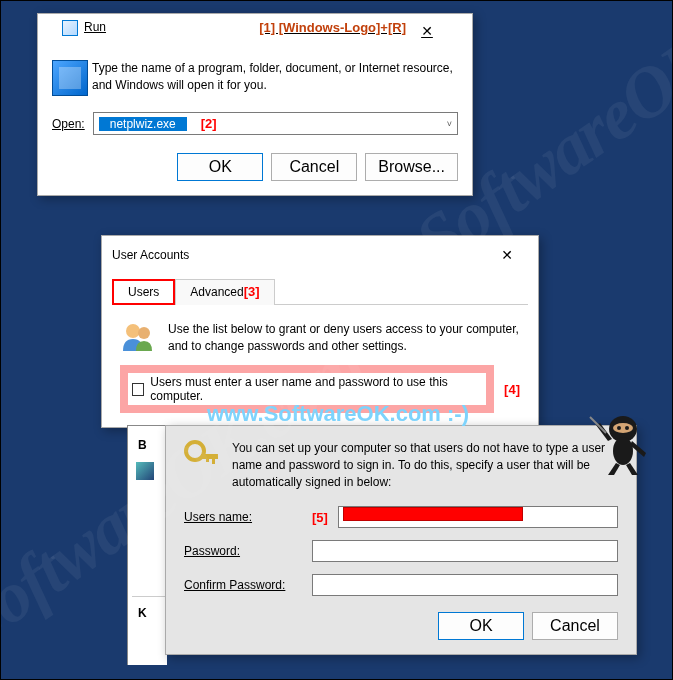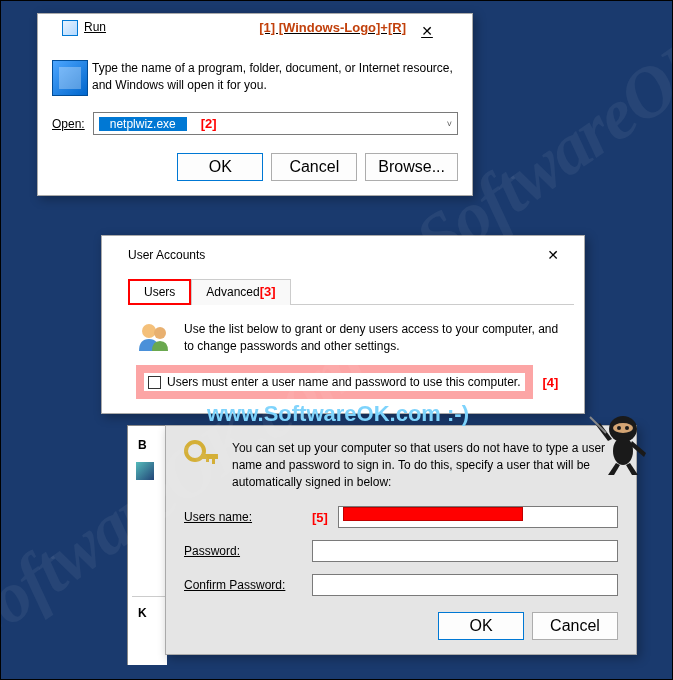--- a/index.html
+++ b/index.html
@@ -132,25 +132,24 @@
       text-align: center;
       cursor: pointer;
     }
     .win-btn.primary { border: 1px solid #0078d4; }
 
     
     .ua-dialog {
       position: absolute;
       top: 234px;
       left: 100px;
-      width: 484px;
+      width: 438px;
       background: #fff;
       border: 1px solid #aaa;
       box-shadow: 3px 3px 10px rgba(0,0,0,0.3);
-      padding-left: 16px;
     }
     .ua-title-bar {
       display: flex;
       align-items: center;
       padding: 8px 10px;
       background: #fff;
     }
     .ua-title-text { flex: 1; font-size: 12px; }
     .tab-strip {
       display: flex;

